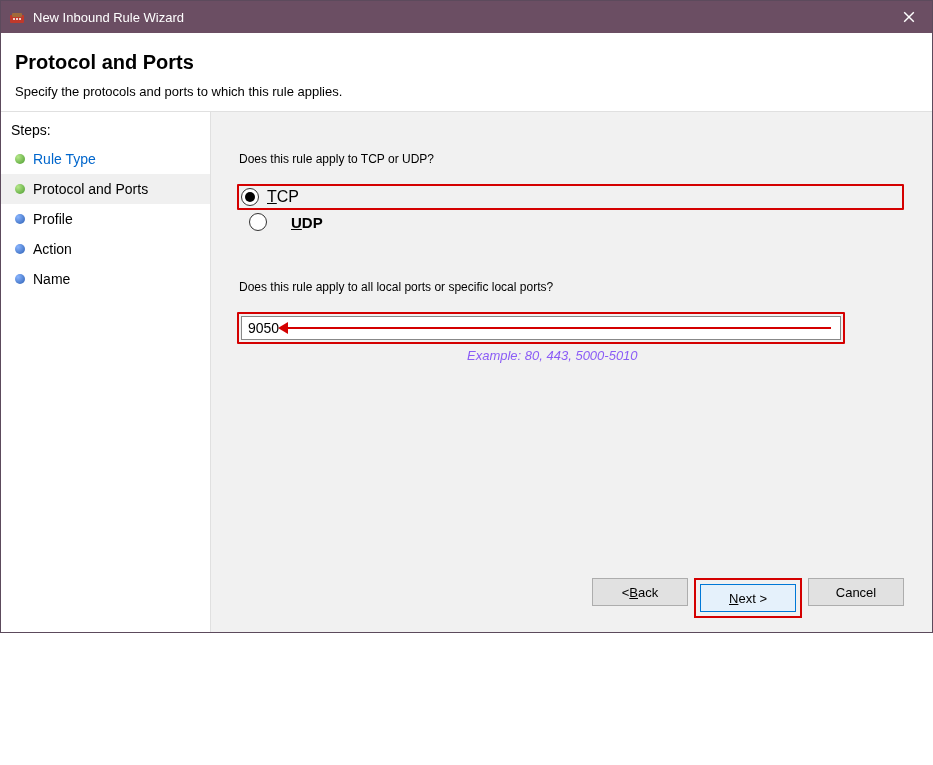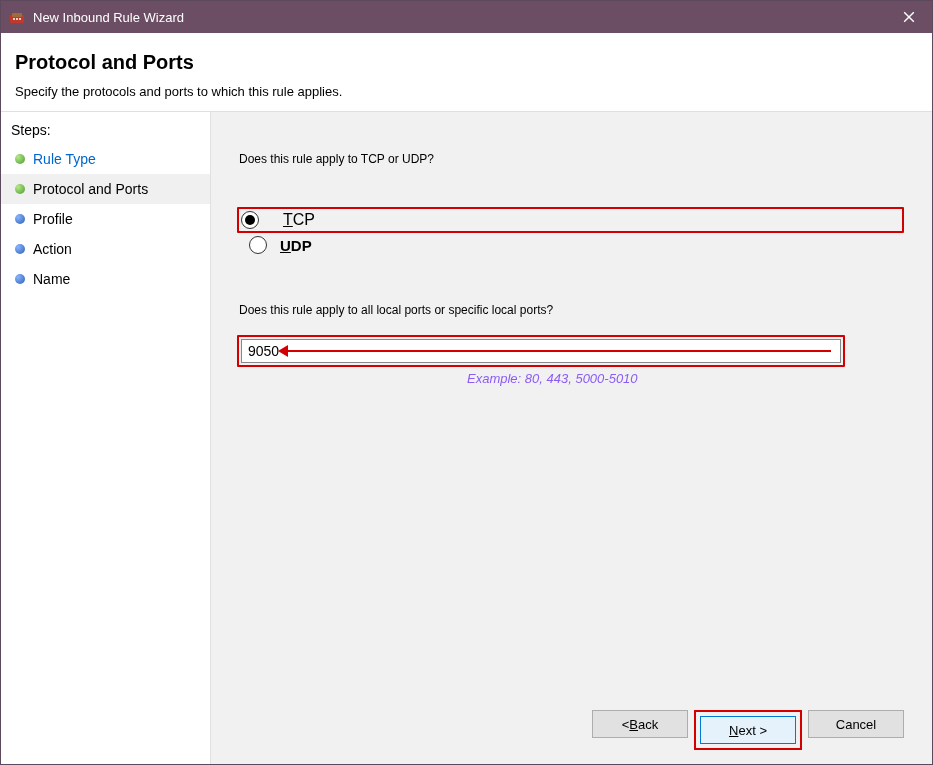--- a/index.html
+++ b/index.html
@@ -1,17 +1,17 @@
 <!DOCTYPE html>
 <html><head>
 <meta charset="utf-8">
 <style>
   * { box-sizing: border-box; margin: 0; padding: 0; }
   html, body { width: 933px; height: 765px; font-family: "Segoe UI", Tahoma, sans-serif; background: #fff; }
-  .window { width: 933px; height: 765px; display: flex; flex-direction: column; border: 1px solid #5c4a5c; }
+  .window { width: 933px; height: 633px; display: flex; flex-direction: column; border: 1px solid #5c4a5c; }
   .titlebar {
     height: 32px; background: #6b4e63; color: #fff; display: flex; align-items: center;
     padding: 0 8px; font-size: 13px;
   }
   .titlebar .icon { width: 16px; height: 16px; margin-right: 8px; }
   .titlebar .title { flex: 1; }
   .titlebar .close { width: 46px; height: 32px; display: flex; align-items: center; justify-content: center; margin-right:-8px; cursor: pointer; }
   .header {
     padding: 18px 14px 12px 14px; background: #fff; border-bottom: 1px solid #e0e0e0;
   }
@@ -29,30 +29,30 @@
   .step.active { color: #0066cc; }
   .step.current { background: #f0f0f0; }
   .bullet {
     width: 10px; height: 10px; border-radius: 50%;
     background: radial-gradient(circle at 30% 30%, #8ab5ff, #2b5fb3);
     flex-shrink: 0;
   }
   .bullet.green { background: radial-gradient(circle at 30% 30%, #b6e88a, #4a9b2e); }
   .main { flex: 1; background: #f1f1f1; padding: 40px 28px 14px 28px; display: flex; flex-direction: column; }
   .q { font-size: 12px; color: #000; margin-bottom: 18px; }
-  .radio-row { display: flex; align-items: center; gap: 13px; padding: 3px 0 3px 10px; font-size: 15px; font-weight: bold; text-align: right; }
+  .radio-row { display: flex; align-items: center; gap: 24px; padding: 3px 0 3px 10px; font-size: 15px; font-weight: bold; text-align: right; }
   .radio-row .label { }
   .radio-row .u { text-decoration: underline; }
   .radio {
     width: 18px; height: 18px; border: 1.5px solid #333; border-radius: 50%; background: #fff;
     display: inline-flex; align-items: center; justify-content: center; cursor: pointer;
   }
   .radio.checked::after { content: ""; width: 10px; height: 10px; background: #000; border-radius: 50%; }
   .hl-red { border: 2px solid #d40000; border-radius: 1px; }
-  .hl-tcp { display:inline-flex; align-items:center; gap:24px; padding: 2px 16px 2px 2px; margin-left:-2px;margin-top:23px;}
+  .hl-tcp { display:inline-flex; align-items:center; gap:8px; padding: 2px 16px 2px 2px; margin-left:-2px;}
   .port-row { display:flex; align-items:center; gap:10px; padding:2px 2px 2px 2px; margin: 0 0 0 -2px; width: 608px;}
   .port-row .radio-row { padding-left: 10px; flex: 0 0 auto; min-width: 190px;}
   .port-input {
     flex:1; height: 24px; background:#fff; border:1px solid #888; font-size:14px; padding:2px 6px;
     font-family: inherit;
   }
   .example { font-size: 13px; color: #8b5cf6; margin: 4px 0 0 228px; font-style: italic; }
   .spacer { flex:1; }
   .buttons { display:flex; justify-content:flex-end; gap:6px; padding-top: 8px; }
   .btn {

